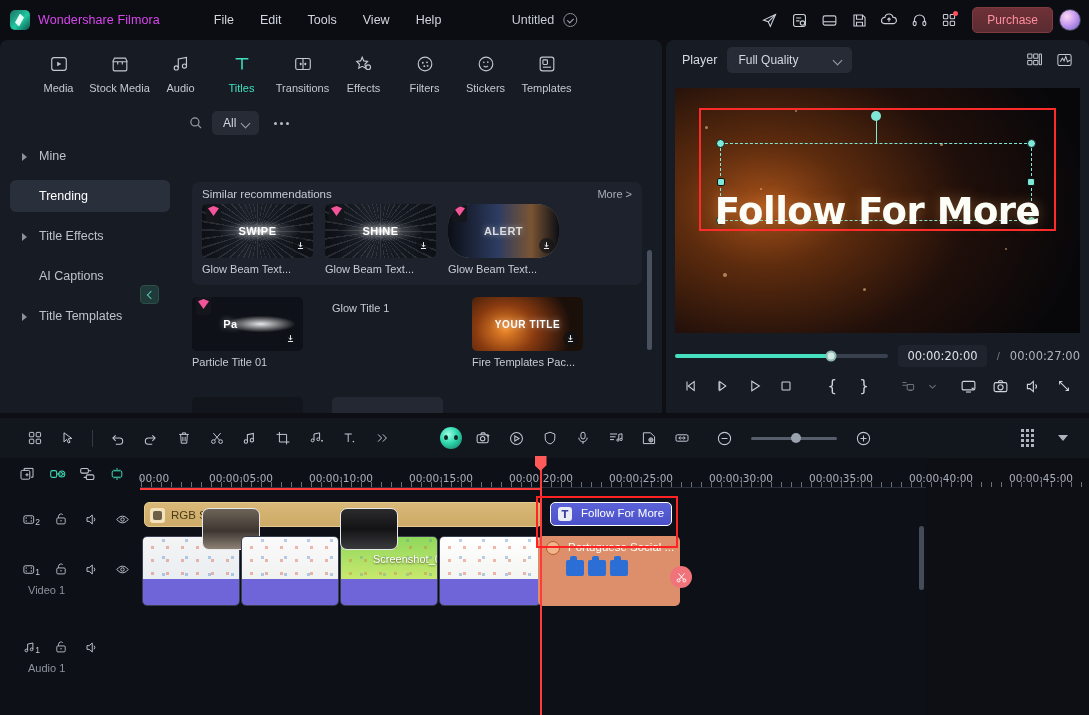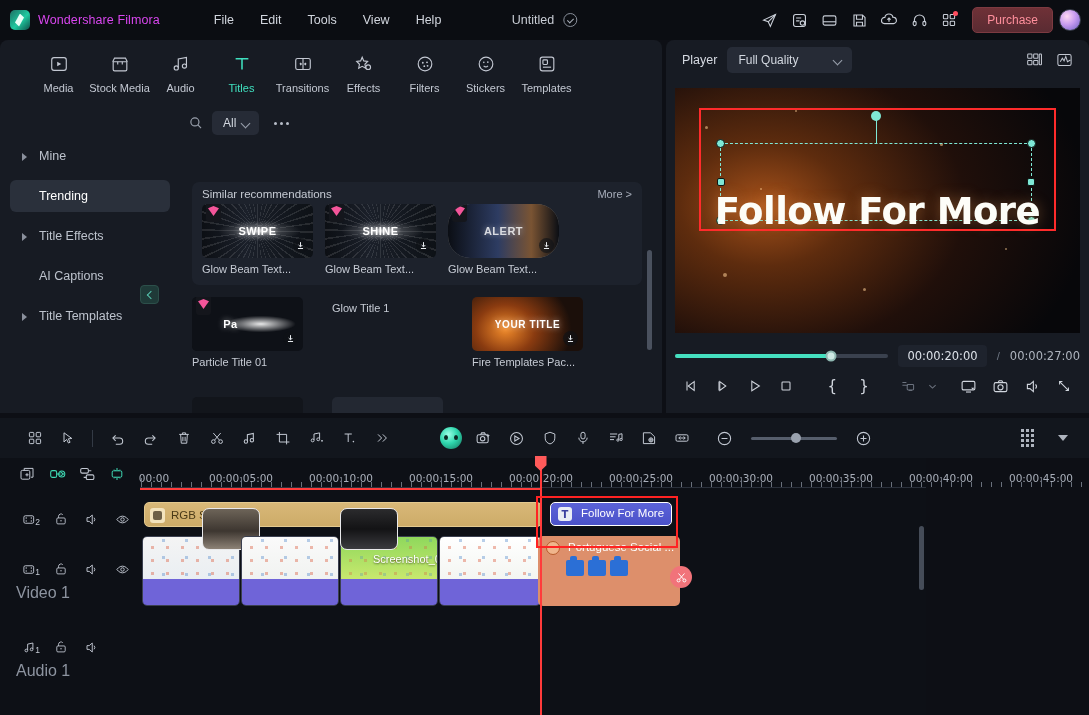--- a/index.html
+++ b/index.html
@@ -321,21 +321,21 @@
   .r-tick { position: absolute; bottom: 3px; width: 1px; background: #69707c; }
   .r-baseline { position: absolute; left: 0; right: 0; bottom: 2px; height: 1px; background: #2a303b; }
   .r-redline { position: absolute; left: 0; top: 30px; width: 400px; height: 1.5px; background: #ff3b3b; }
 
   .trackheads { position: absolute; left: 0; top: 32px; width: 140px; bottom: 0; }
   .th-row { position: absolute; left: 0; width: 140px; }
   .th-icons { display: flex; align-items: center; padding-left: 14px; gap: 0; }
   .thi { width: 31px; height: 26px; display: flex; align-items: center; justify-content: center; cursor: pointer; position: relative; }
   .thi svg { stroke: #c2c8d2; fill: none; stroke-width: 1.25; }
   .thi .num { position: absolute; right: 5px; bottom: 5px; font-size: 8.5px; color: #c2c8d2; }
-  .th-name { font-size: 16px; color: #8d94a0; padding-left: 16px; margin-top: 2px; }
+  .th-name { font-size: 11px; color: #8d94a0; padding-left: 28px; margin-top: 2px; }
 
   .tracks { position: absolute; left: 140px; top: 32px; right: 0; bottom: 0; }
   .clip { position: absolute; border-radius: 5px; overflow: hidden; cursor: pointer; }
   .clip-rgb {
     background: linear-gradient(180deg,#d8b878 0%,#cdab68 100%);
     border: 1px solid #e3c98f;
   }
   .clip-rgb .cn { font-size: 11.5px; color: #4a3a17; padding-left: 26px; line-height: 24px; }
   .clip-ico {
     position: absolute; left: 5px; top: 5px; width: 15px; height: 15px; border-radius: 3px;

